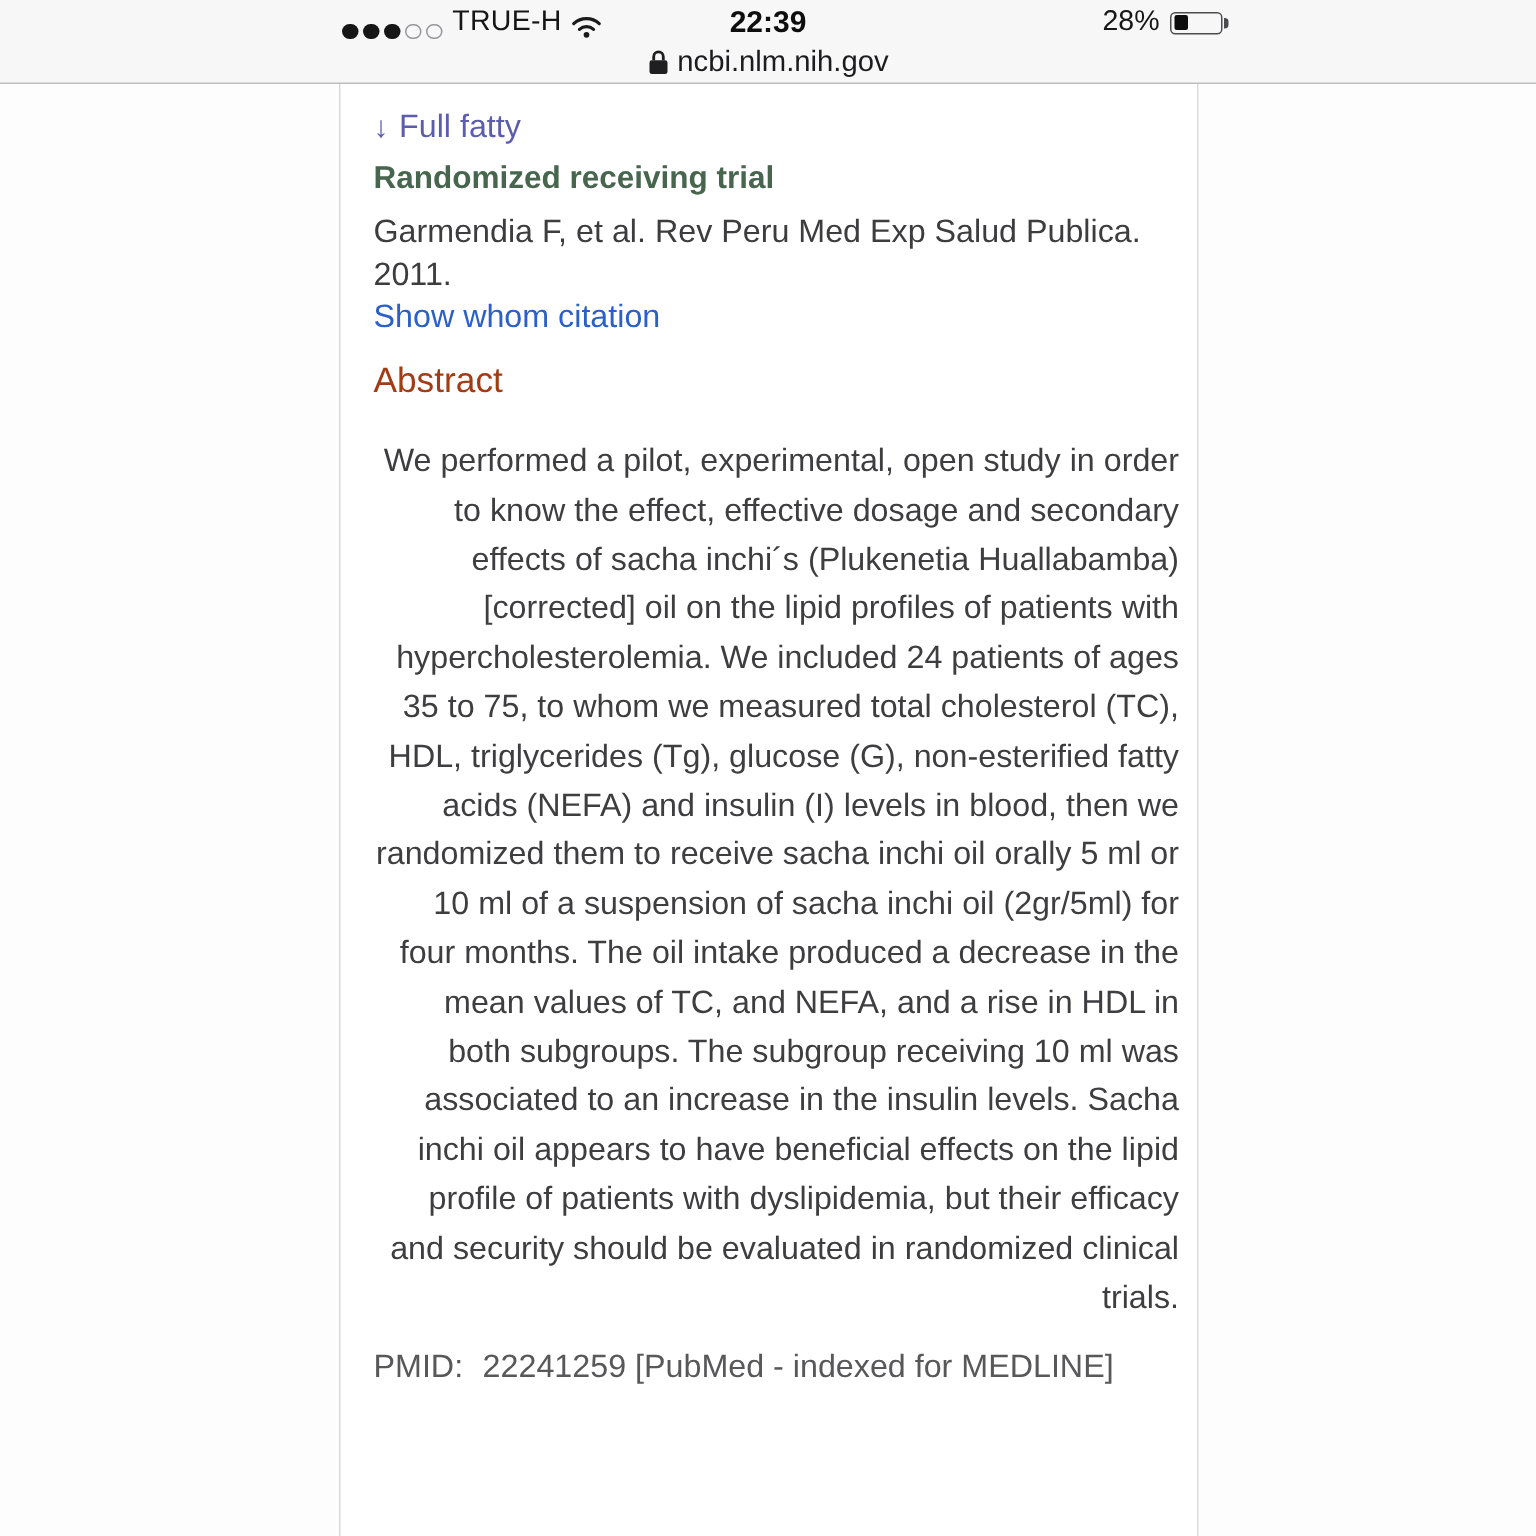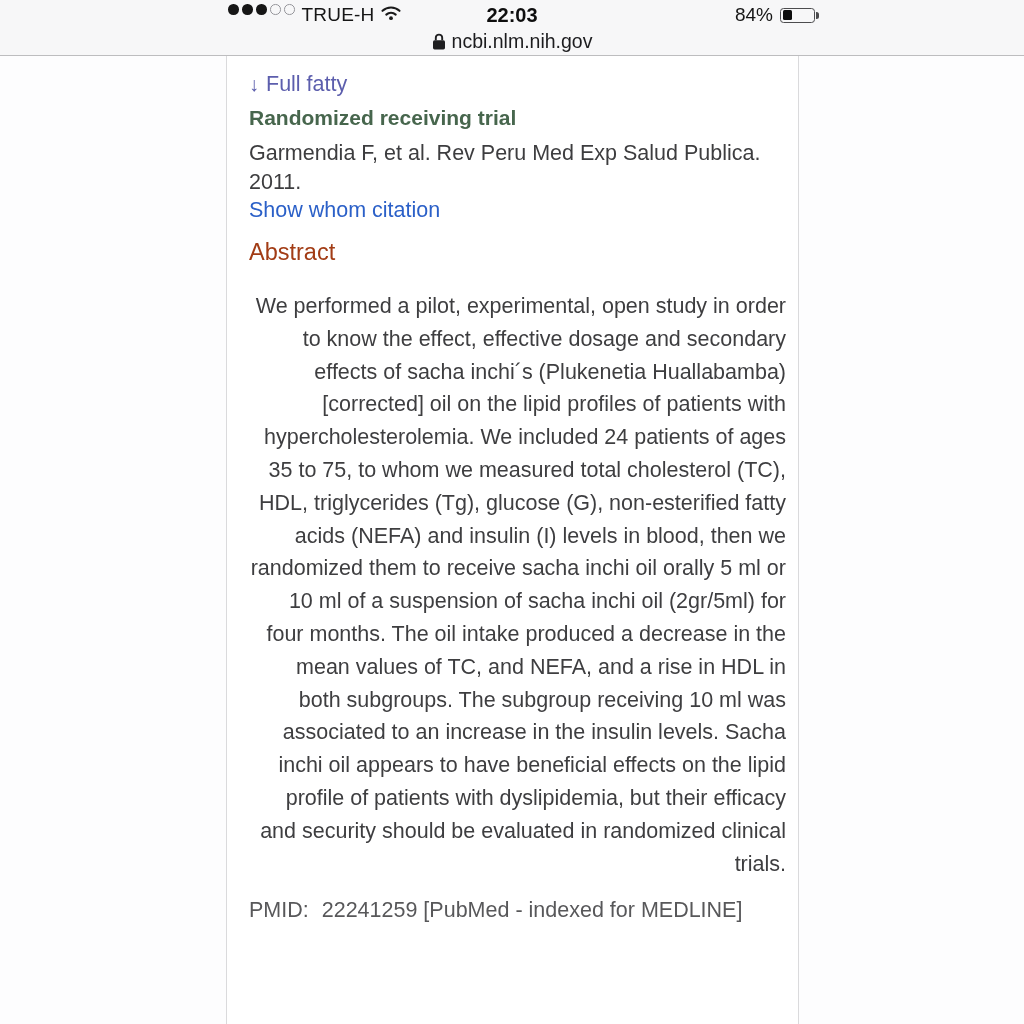--- a/index.html
+++ b/index.html
@@ -5,21 +5,21 @@
   html,body{margin:0;padding:0;}
   body{
     width:1024px;height:1024px;overflow:hidden;
     background:#fdfdfe;
     font-family:"Liberation Sans",sans-serif;
     -webkit-font-smoothing:antialiased;
   }
   
   .statusbar{position:relative;height:55px;background:#f7f7f8;border-bottom:1px solid #bdbdbf;}
   .sb-row1{position:absolute;top:4px;left:0;right:0;height:22px;}
-  .sb-left{position:absolute;left:228px;top:0;height:22px;display:flex;align-items:flex-start;}
+  .sb-left{position:absolute;left:228px;top:0;height:22px;display:flex;align-items:flex-end;}
   .dots{display:flex;gap:3.5px;margin-right:7px;align-items:center;}
   .dot{width:10.5px;height:10.5px;border-radius:50%;box-sizing:border-box;}
   .dot.f{background:#161616;}
   .dot.e{border:1.5px solid #96969b;background:transparent;}
   .carrier{font-size:19px;color:#161616;letter-spacing:.2px;}
   .wifi{margin-left:6px;display:flex;align-items:flex-end;}
   .sb-time{position:absolute;left:0;right:0;top:0;text-align:center;font-size:20px;font-weight:600;color:#0e0e0e;}
   .sb-right{position:absolute;right:209px;top:0;height:22px;display:flex;align-items:center;gap:7px;}
   .batpct{font-size:19px;color:#161616;}
   .battery{position:relative;width:35px;height:15px;border:1px solid #4c4c4e;border-radius:3.5px;box-sizing:border-box;}
@@ -60,23 +60,23 @@
         </span>
       <span class="carrier">TRUE-H</span>
       <span class="wifi">
         <svg width="22" height="17" viewBox="0 0 22 17">
           <path d="M2.5 6.8 A 12.5 12.5 0 0 1 19.5 6.8" stroke="#1b1b1b" stroke-width="2.1" fill="none" stroke-linecap="round"></path>
           <path d="M6.3 10.6 A 7 7 0 0 1 15.7 10.6" stroke="#1b1b1b" stroke-width="2.1" fill="none" stroke-linecap="round"></path>
           <circle cx="11" cy="14.2" r="1.9" fill="#1b1b1b"></circle>
         </svg>
       </span>
     </div>
-    <div class="sb-time">22:03</div>
+    <div class="sb-time">22:39</div>
     <div class="sb-right">
-      <span class="batpct">84%</span>
+      <span class="batpct">28%</span>
       <span class="battery">
         <span class="bat-fill" id="bat-fill" style="width: 28%;"></span>
         <span class="bat-nub"></span>
       </span>
     </div>
   </div>
   <div class="sb-row2">
     <span style="display:flex;">
       <svg width="14" height="17" viewBox="0 0 14 17">
         <rect x="1" y="7.2" width="12" height="9.2" rx="1.6" fill="#1f1f21"></rect>

